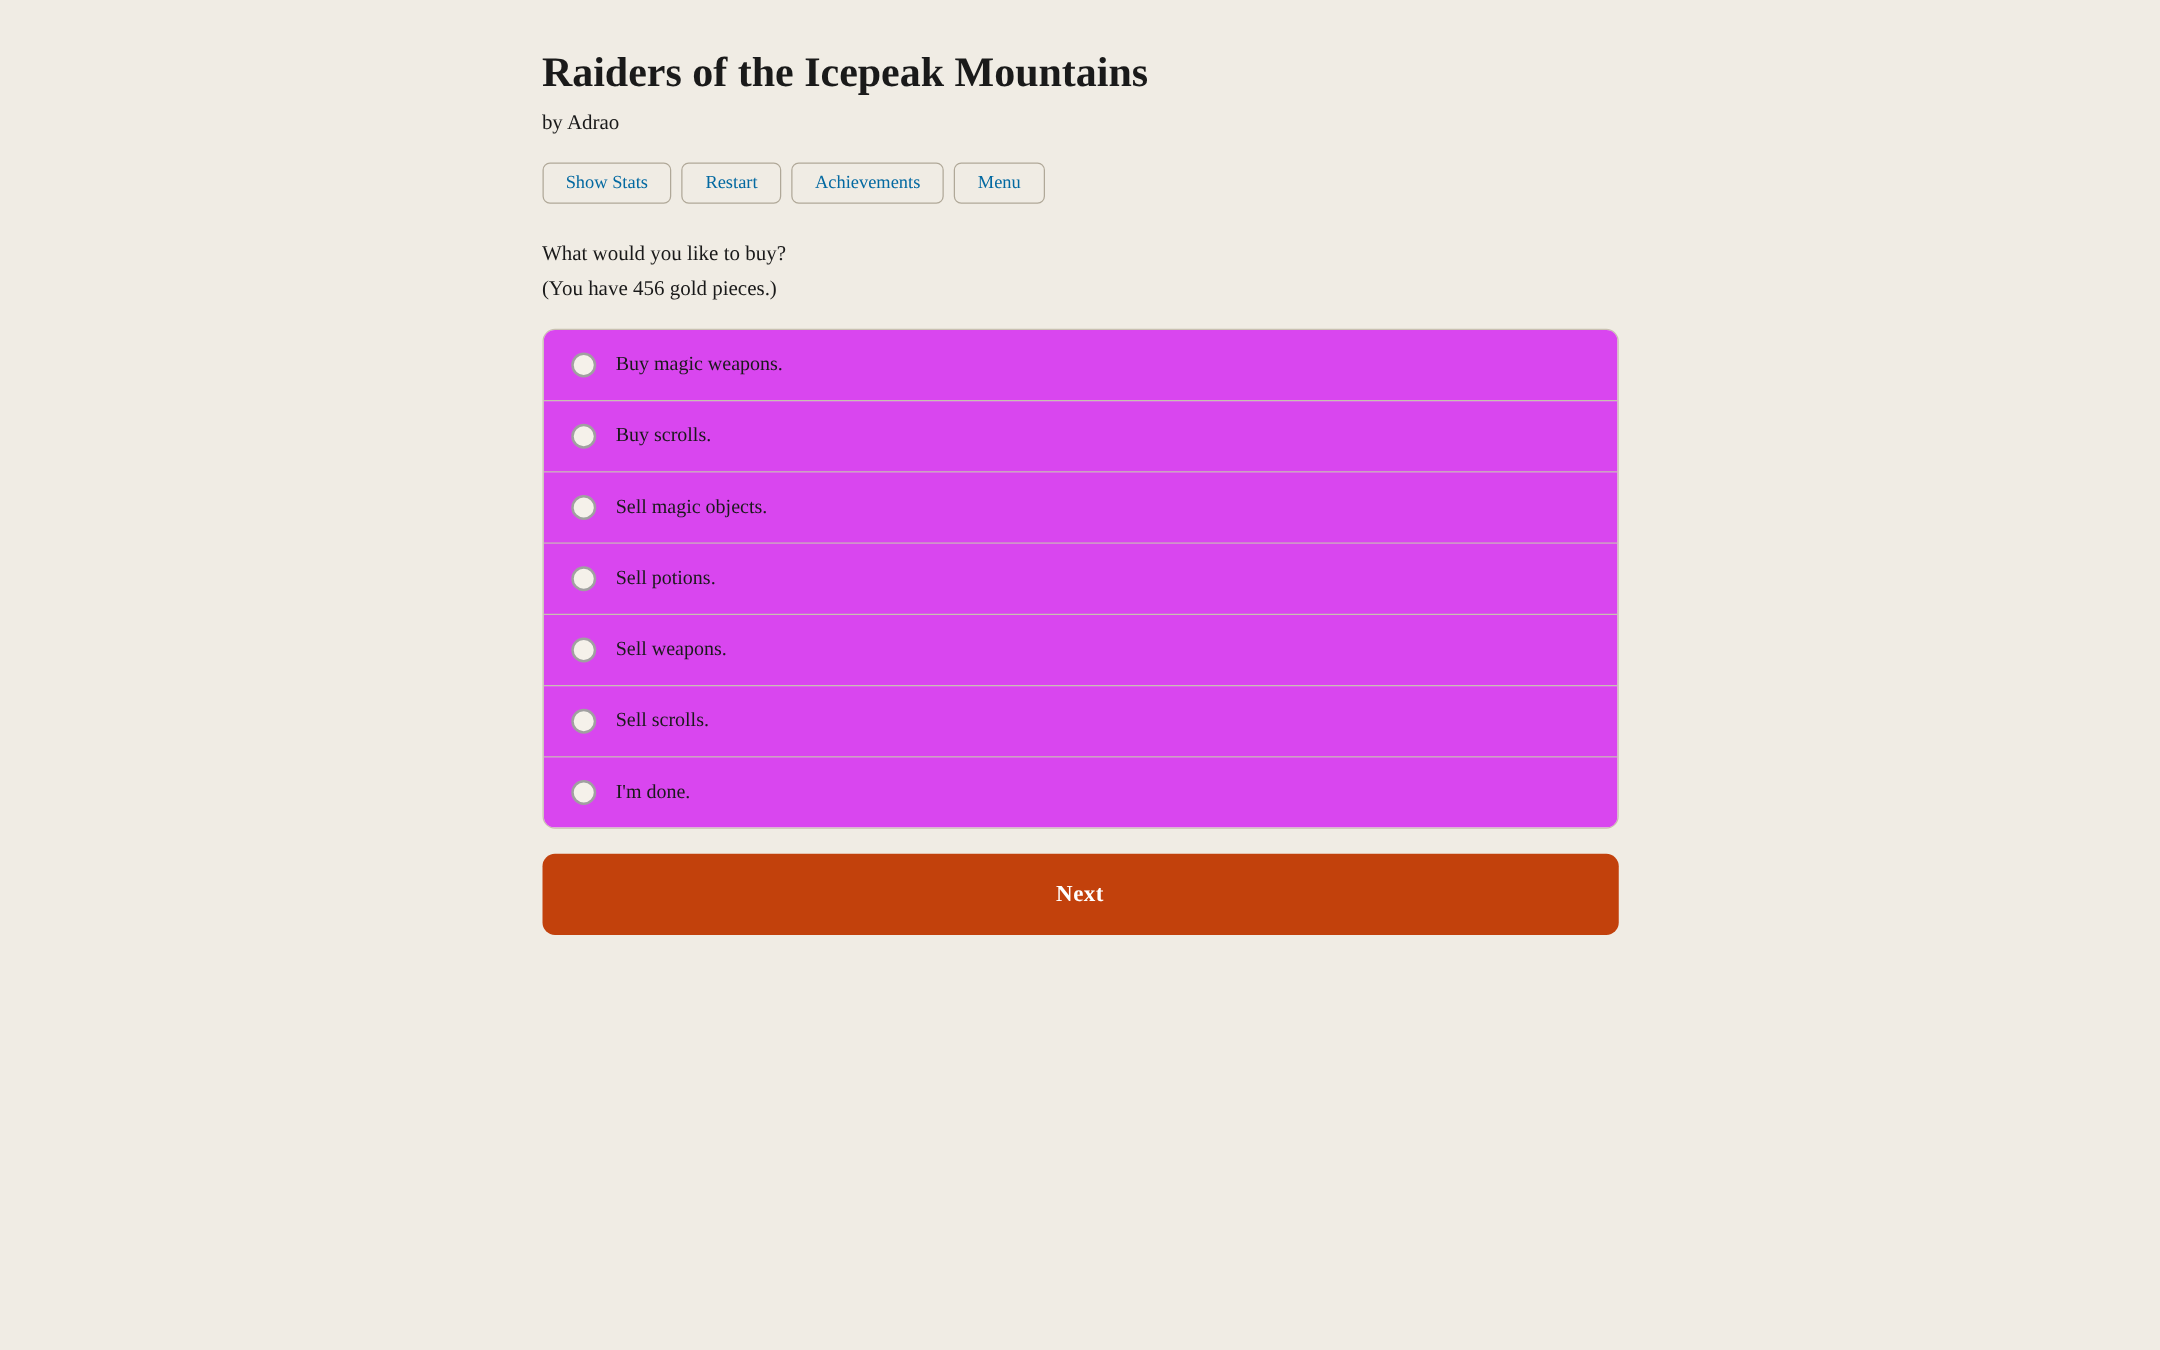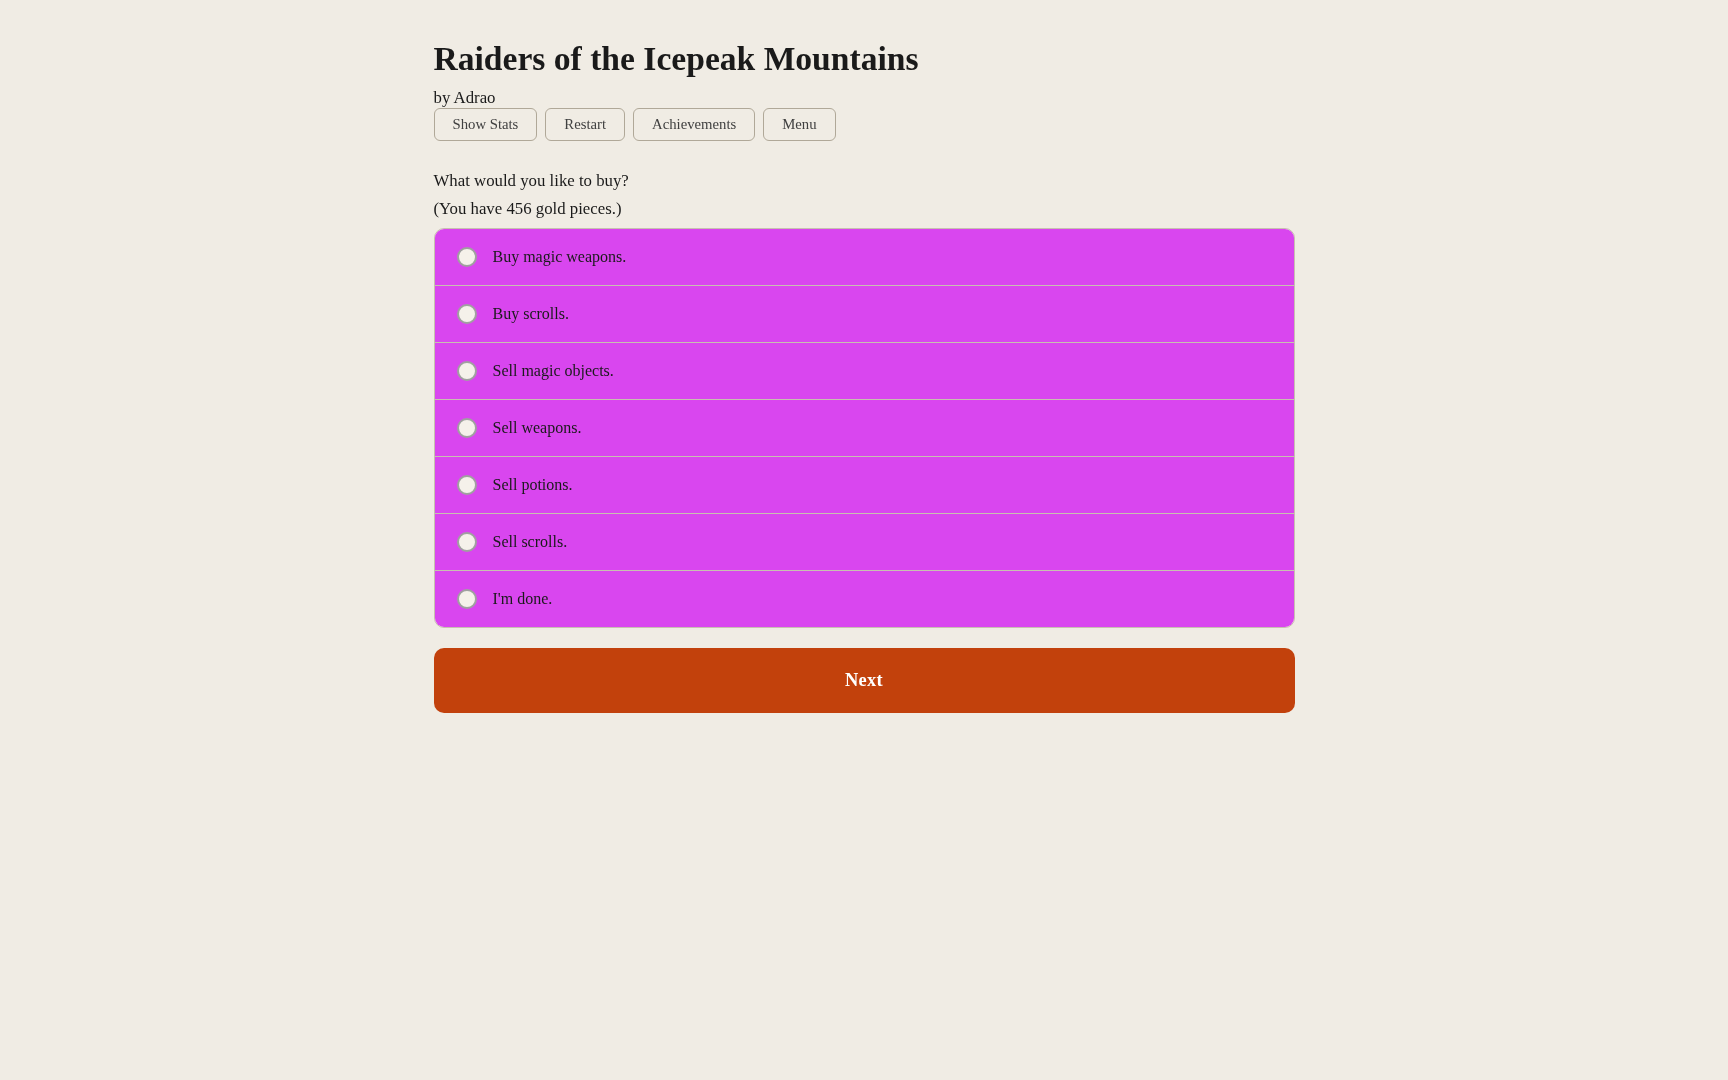--- a/index.html
+++ b/index.html
@@ -27,51 +27,52 @@
       font-size: 2.1rem;
       font-weight: bold;
       color: #1a1a1a;
       margin-bottom: 10px;
       font-family: Georgia, serif;
     }
 
     .game-author {
       font-size: 1.05rem;
       color: #1a1a1a;
+      margin-bottom: 22px;
       font-family: Georgia, serif;
     }
 
     .toolbar {
       display: flex;
       gap: 8px;
       margin-bottom: 30px;
     }
 
     .toolbar-button {
       background: #f0ece4;
       border: 1.5px solid #b0a898;
       border-radius: 6px;
       padding: 7px 18px;
       font-size: 0.92rem;
-      color: #404040;
+      color: #0369a1;
       cursor: pointer;
       font-family: Georgia, serif;
     }
 
     .prompt-text {
       font-size: 1.05rem;
       color: #1a1a1a;
       margin-bottom: 8px;
       font-family: Georgia, serif;
     }
 
     .gold-info {
       font-size: 1.05rem;
       color: #1a1a1a;
-      margin-bottom: 9px;
+      margin-bottom: 22px;
       font-family: Georgia, serif;
     }
 
     .choices-container {
       border: 1.5px solid #c8c0b0;
       border-radius: 10px;
       background: #f5f1ea;
       overflow: hidden;
       margin-bottom: 20px;
     }
@@ -168,25 +169,25 @@
       <div class="choice-item">
         <div class="radio-btn"></div>
         <span class="choice-label">Buy scrolls.</span>
       </div>
       <div class="choice-item">
         <div class="radio-btn"></div>
         <span class="choice-label">Sell magic objects.</span>
       </div>
       <div class="choice-item">
         <div class="radio-btn"></div>
-        <span class="choice-label">Sell weapons.</span>
+        <span class="choice-label">Sell potions.</span>
       </div>
       <div class="choice-item">
         <div class="radio-btn"></div>
-        <span class="choice-label">Sell potions.</span>
+        <span class="choice-label">Sell weapons.</span>
       </div>
       <div class="choice-item">
         <div class="radio-btn"></div>
         <span class="choice-label">Sell scrolls.</span>
       </div>
       <div class="choice-item">
         <div class="radio-btn"></div>
         <span class="choice-label">I'm done.</span>
       </div>
     </div>

